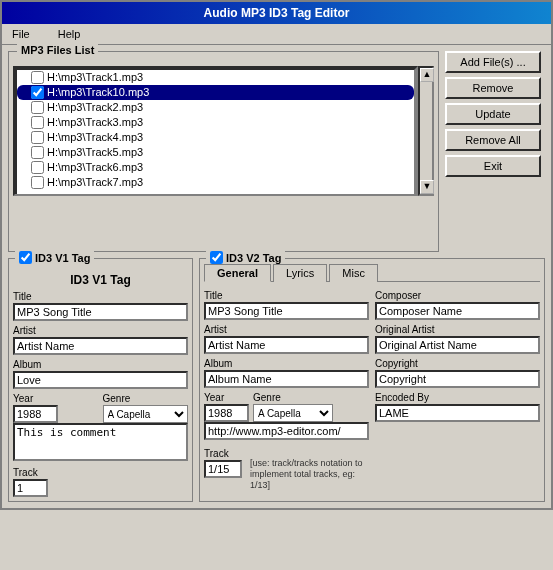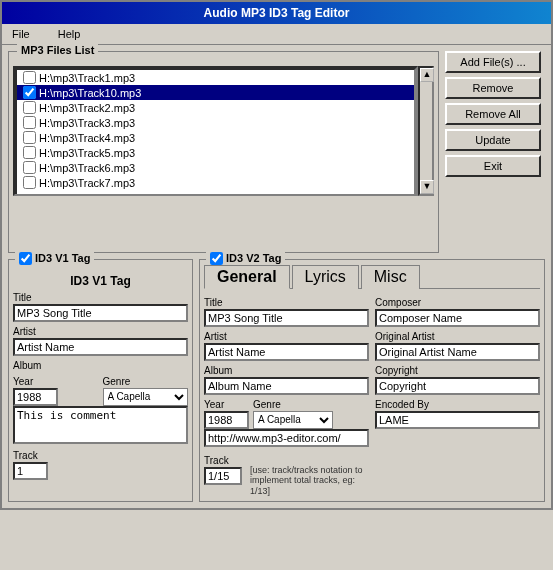--- a/index.html
+++ b/index.html
@@ -77,24 +77,24 @@
     .file-list {
       width: 100%;
       height: 130px;
       background: white;
       border: 2px inset #808080;
       overflow-y: auto;
       list-style: none;
     }
     .file-list li {
       display: flex;
-      align-items: center;
-      padding: 1px 6px;
+      padding: 1px 14px;
       cursor: pointer;
       white-space: nowrap;
+      border-radius: 6px;
     }
     .file-list li.selected {
       background: #000080;
       color: white;
     }
     .file-list li input[type=checkbox] {
       margin-right: 3px;
     }
     .btn {
       background: #d4d0c8;
@@ -203,21 +203,21 @@
       border-bottom: 1px solid #808080;
       margin-bottom: 4px;
     }
     .tab {
       padding: 2px 12px;
       border: 1px solid #808080;
       border-bottom: none;
       cursor: pointer;
       background: #d4d0c8;
       margin-right: 2px;
-      font-size: 16px;
+      font-size: 11px;
       position: relative;
       top: 1px;
     }
     .tab.active {
       background: #d4d0c8;
       border-bottom: 1px solid #d4d0c8;
       font-weight: bold;
       z-index: 1;
     }
     .v2-fields {
@@ -339,42 +339,43 @@
         <div style="width:16px; background:#d4d0c8; border:2px inset #808080; display:flex; flex-direction:column; justify-content:space-between;">
           <div style="width:14px; height:14px; background:#d4d0c8; border:1px outset #fff; text-align:center; cursor:pointer; font-size:9px;">▲</div>
           <div style="width:14px; height:14px; background:#d4d0c8; border:1px outset #fff; text-align:center; cursor:pointer; font-size:9px;">▼</div>
         </div>
       </div>
     </div>
 
     <div class="right-panel">
       <button class="btn">Add File(s) ...</button>
       <button class="btn">Remove</button>
+      <button class="btn">Update</button>
       <button class="btn">Remove All</button>
-      <button class="btn">Update</button>
       <button class="btn">Exit</button>
     </div>
   </div>
 
   <div class="bottom-panels">
 
     <div class="id3v1-panel">
       <div class="panel-checkbox-legend">
         <input type="checkbox" checked="" style="">
         <span>ID3 V1 Tag</span>
       </div>
       <div class="panel-title">ID3 V1 Tag</div>
 
       <div class="field-label">Title</div>
       <input class="text-input" type="text" value="MP3 Song Title" style="">
 
       <div class="field-label">Artist</div>
       <input class="text-input" type="text" value="Artist Name" style="">
 
       <div class="field-label">Album</div>
+      <input class="text-input" type="text" value="Love" style="">
 
       <div class="row-fields">
         <div class="field-group">
           <div class="field-label">Year</div>
           <input class="small-input" type="text" value="1988" style="">
         </div>
         <div class="field-group">
           <div class="field-label">Genre</div>
           <select class="genre-select">
             <option>A Capella</option>

